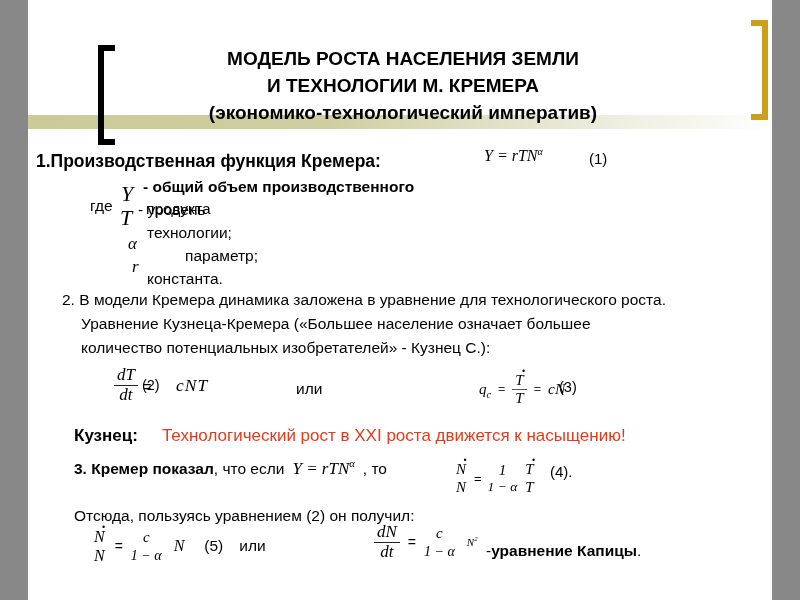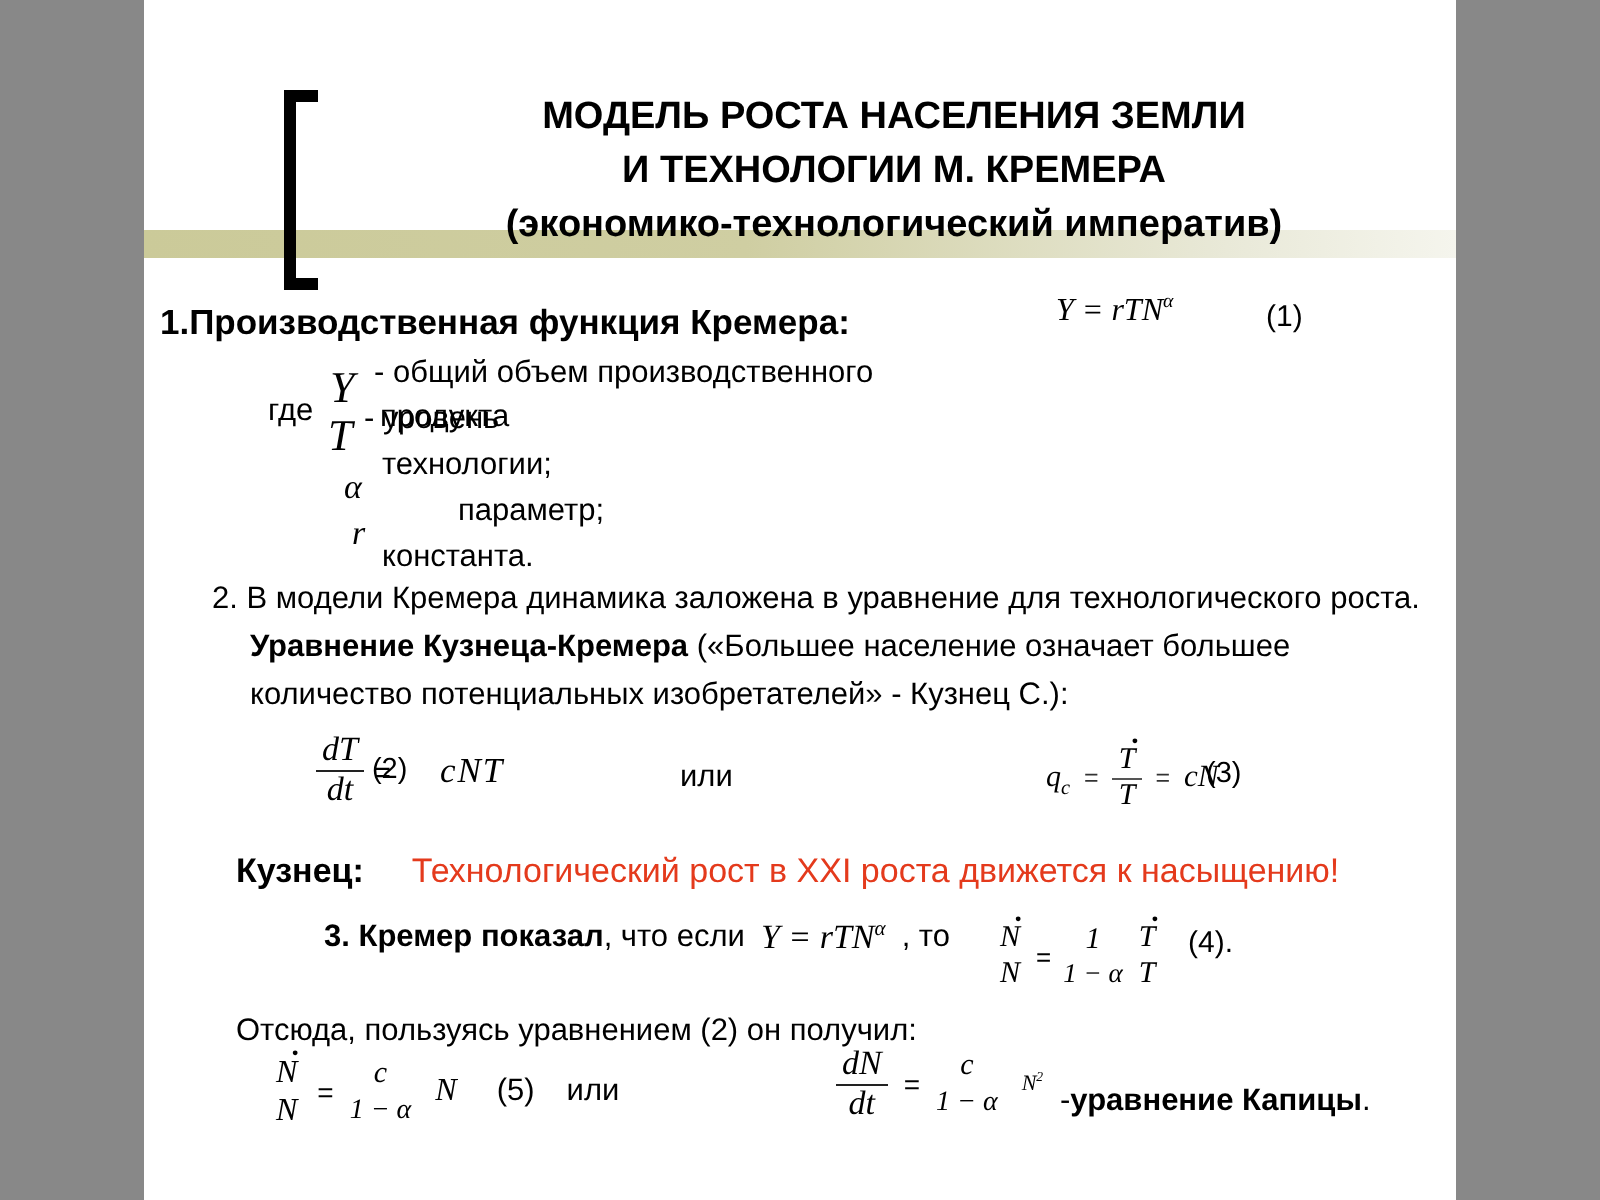--- a/index.html
+++ b/index.html
@@ -3,21 +3,21 @@
 <meta charset="utf-8">
 <style>
   :root{
     --accent:#e43a1c;
     --gold:#cc9e1b;
     --olive:#cbca99;
   }
   *{margin:0;padding:0;box-sizing:border-box;}
   html,body{background:#888;}
   .slide{
-    position:relative;width:656px;height:600px;background:#fff;
+    position:relative;width:744px;height:600px;background:#fff;
     font-family:"Liberation Sans",sans-serif;color:#000;overflow:hidden;
     margin:0 auto;
   }
   .abs{position:absolute;}
 
   
   .band{left:0;top:115px;width:752px;height:14px;
     background:linear-gradient(to right,var(--olive) 0%,#cfcea2 40%,#e9e9d8 72%,rgba(255,255,255,0) 100%);}
   .bracket-left{left:70px;top:45px;width:17px;height:100px;border-left:6px solid #000;}
   .bracket-left::before,.bracket-left::after{content:"";position:absolute;left:-6px;width:17px;height:6px;background:#000;}
@@ -71,32 +71,32 @@
     <div>(экономико-технологический императив)</div>
   </div>
 
   <div class="abs b17" style="left:8px;top:151px;">1.Производственная функция Кремера:</div>
 
   <div class="abs math" style="left:456px;top:147px;font-size:16px;"><span>Y = rTN</span><span class="sup">α</span></div>
   <div class="abs" style="left:561px;top:150px;font-size:15px;">(1)</div>
 
   <div class="abs t15" style="left:62px;top:196px;">где</div>
   <div class="abs math" style="left:93px;top:181px;font-size:22px;">Y</div>
-  <div class="abs t15" style="left:115px;top:177px;">- общий объем производственного</div>
+  <div class="abs t15" style="left:115px;top:177px;font-weight:bold;">- общий объем производственного</div>
   <div class="abs t15" style="left:118px;top:199px;">продукта</div>
   <div class="abs t15" style="left:110px;top:200px;">- уровень</div>
   <div class="abs math" style="left:92px;top:205px;font-size:22px;">T</div>
   <div class="abs t15" style="left:119px;top:223px;">технологии;</div>
   <div class="abs math" style="left:100px;top:234px;font-size:17px;">α</div>
   <div class="abs t15" style="left:119px;top:246px;margin-left:38px;">параметр;</div>
   <div class="abs math" style="left:104px;top:257px;font-size:17px;">r</div>
   <div class="abs t15" style="left:119px;top:269px;">константа.</div>
 
   <div class="abs t15" style="left:34px;top:290px;">2. В модели Кремера динамика заложена в уравнение для технологического роста.</div>
-  <div class="abs t15" style="left:53px;top:314px;"><span style="font-weight:bold;text-align:right;">Уравнение Кузнеца-Кремера</span><span> («Большее население означает большее</span></div>
+  <div class="abs t15" style="left:53px;top:314px;"><span style="font-weight:normal;text-align:right;">Уравнение Кузнеца-Кремера</span><span> («Большее население означает большее</span></div>
   <div class="abs t15" style="left:53px;top:338px;">количество потенциальных изобретателей» - Кузнец С.):</div>
 
   <div class="abs eqrow" style="left:86px;top:360px;height:50px;gap:4px;">
     <span class="vstack bar math" style="font-size:17px;">
       <span class="num">dT</span>
       <span class="den">dt</span>
     </span>
     <span class="ovl" style="font-size:14.5px;width:30px;">
       <span class="under">=</span>
       <span>(2)</span>
@@ -118,21 +118,21 @@
       <span>cN</span>
       <span class="lbl" style="position:absolute;left:11px;top:-1px;font-size:14.5px;">(3)</span>
     </span>
   </div>
 
   <div class="abs eqrow" style="left:46px;top:426px;gap:24px;align-items:baseline;">
     <span class="b17" style="font-size:17px;">Кузнец:</span>
     <span class="red" style="font-size:17px;">Технологический рост в XXI роста движется к насыщению!</span>
   </div>
 
-  <div class="abs eqrow" style="left:46px;top:459px;align-items:center;white-space:nowrap;margin-left:44px;">
+  <div class="abs eqrow" style="left:46px;top:459px;align-items:center;white-space:nowrap;">
     <span class="t15" style="font-weight:bold;">3. Кремер показал</span>
     <span class="t15">, что если</span>
     <span class="math" style="font-size:17px;margin:0 8px;"><span>Y = rTN</span><span class="sup">α</span></span>
     <span class="t15">, то</span>
   </div>
 
   <div class="abs eqrow" style="left:426px;top:446px;height:54px;gap:6px;padding-top:10px;">
     <span class="vstack nobar math" style="font-size:15px;">
       <span class="num"><span class="dwrap"><span class="ddot">·</span><span>N</span></span></span>
       <span class="den">N</span>

